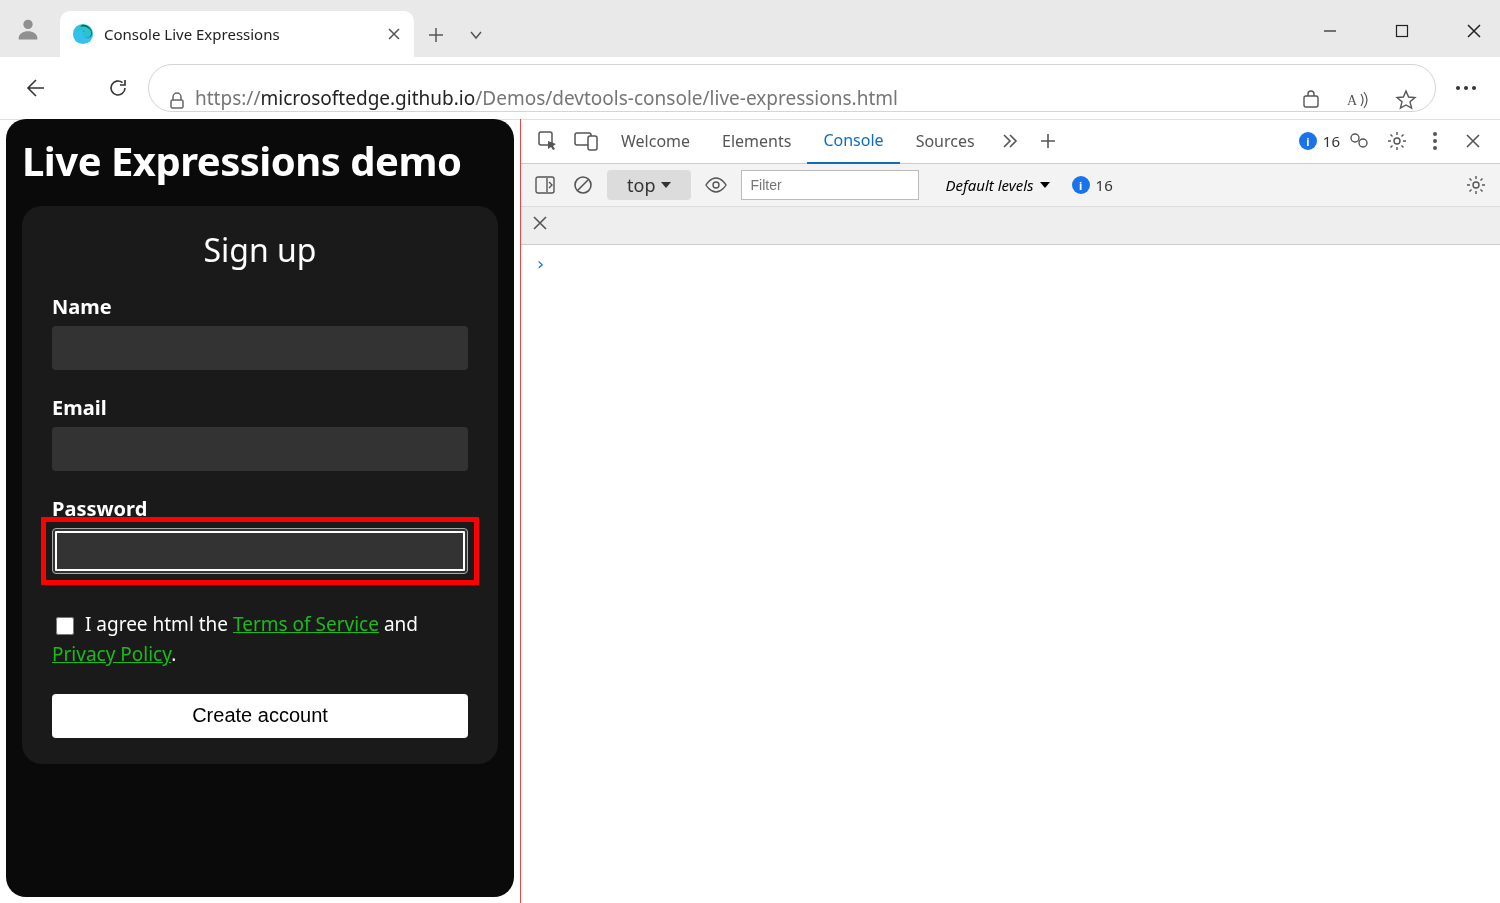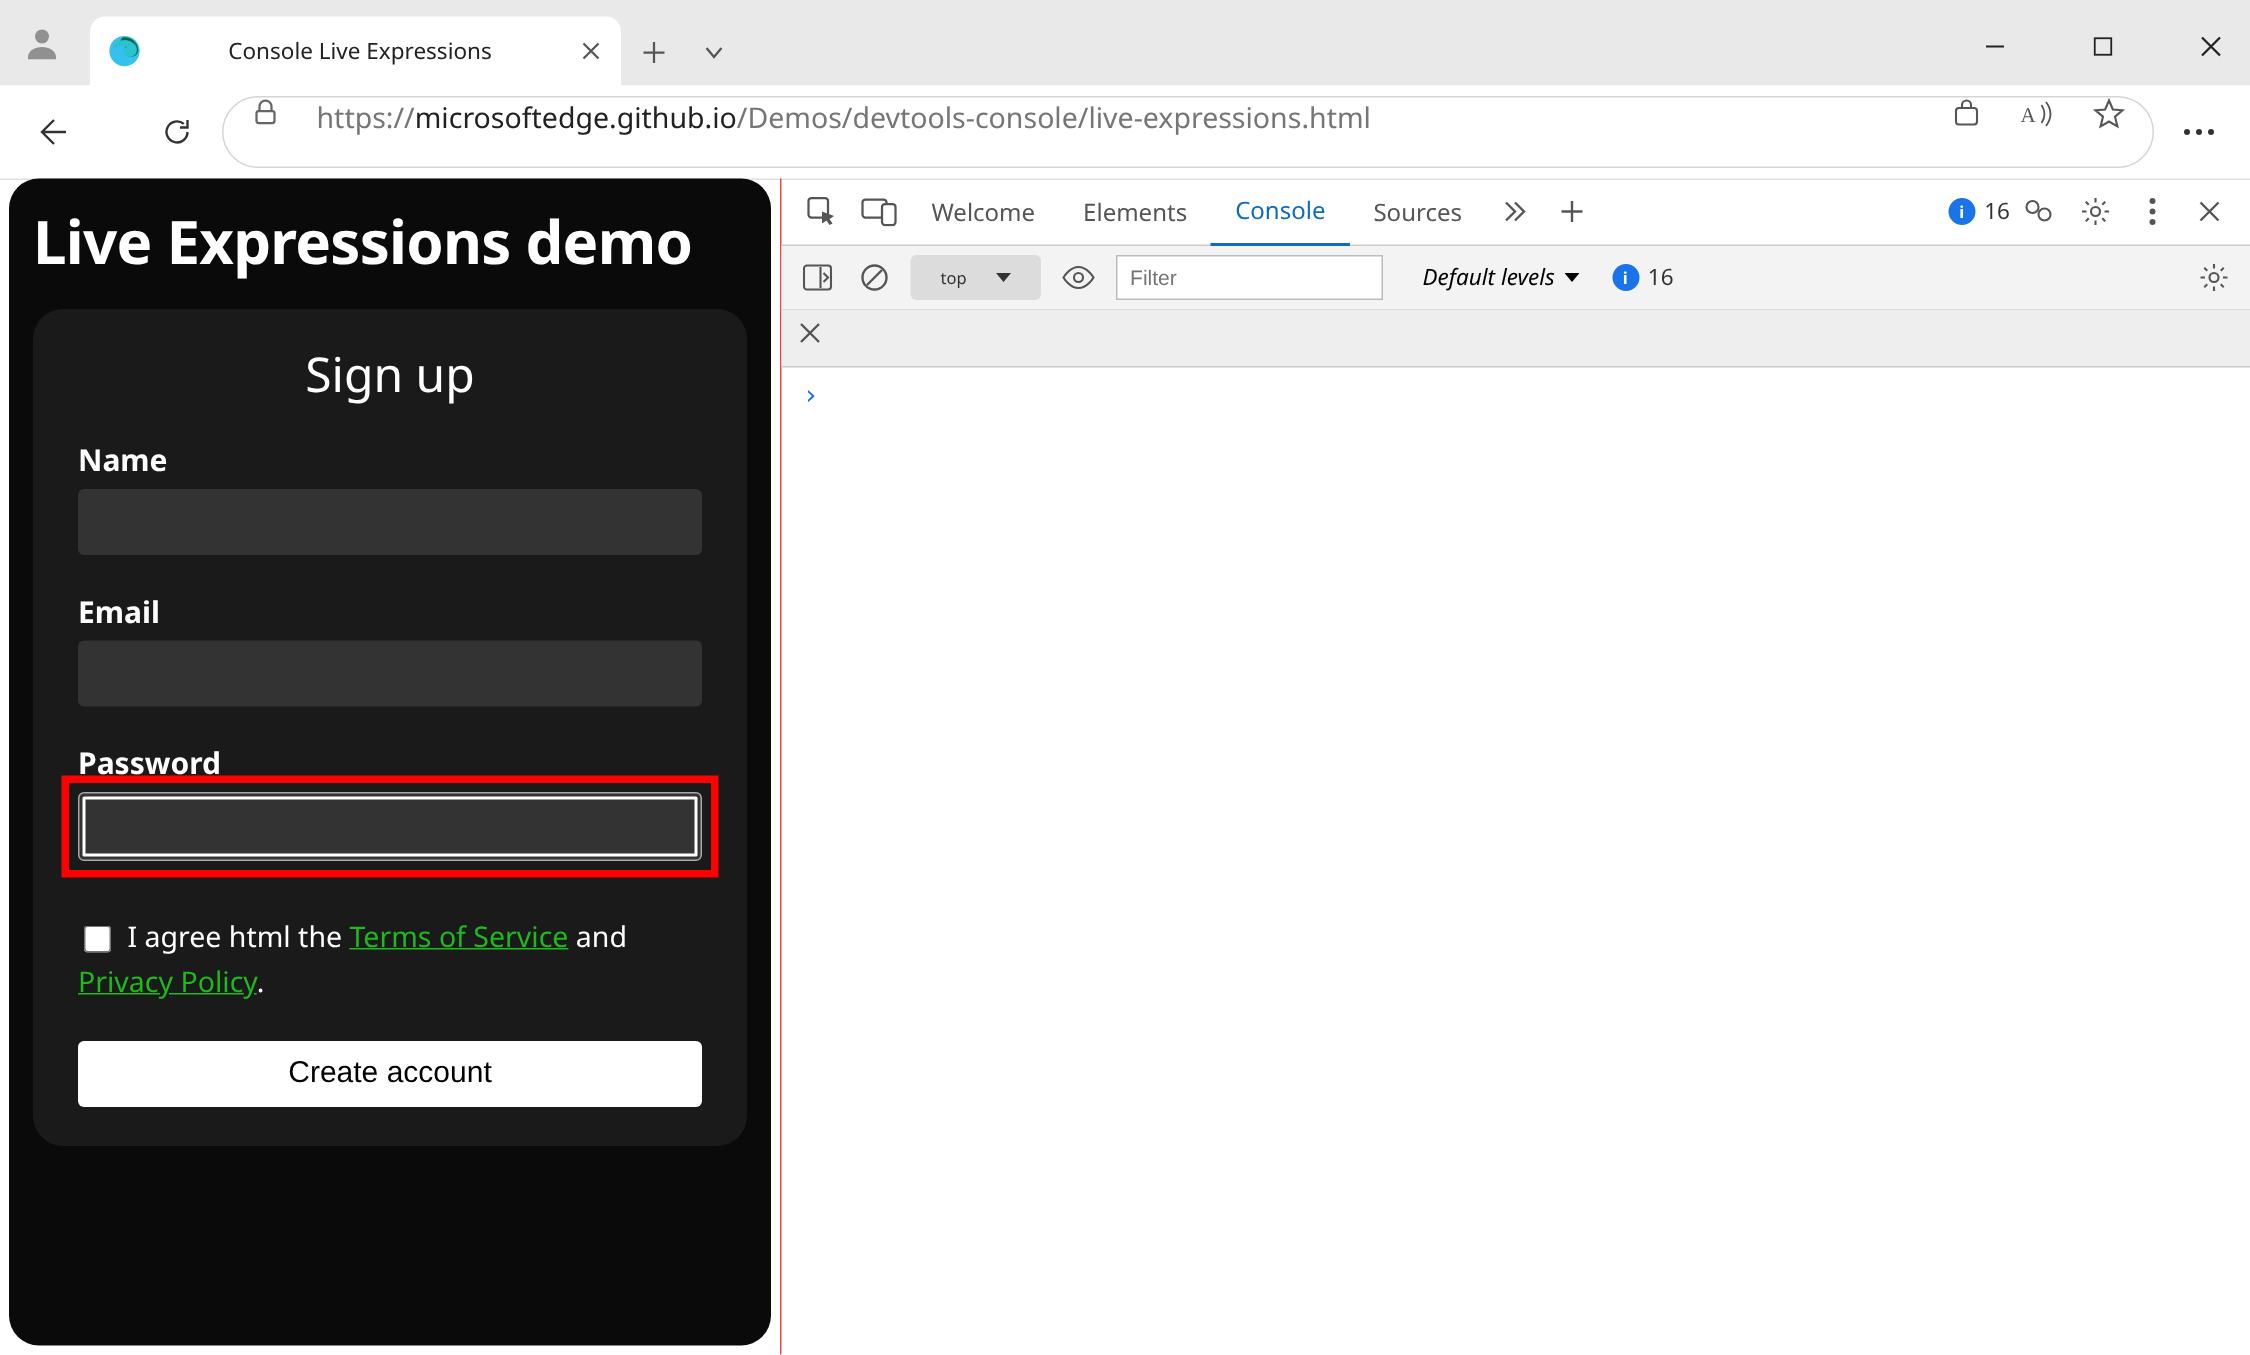--- a/index.html
+++ b/index.html
@@ -7,21 +7,21 @@
     font-family: "Segoe UI", system-ui, -apple-system, sans-serif;
     background:#fff;
     width:1500px; height:903px;
     overflow:hidden;
     position:relative;
   }
   
   .chrome-top { background:#e9e9e9; height:57px; display:flex; align-items:flex-end; padding-left:8px; }
   .profile { width:40px; height:40px; display:flex; align-items:center; justify-content:center; margin-bottom:8px;}
   .profile svg { width:28px; height:28px; fill:#909090; }
-  .tabstrip { display:flex; align-items:flex-end; flex:1; gap:4px;text-align:center; }
+  .tabstrip { display:flex; align-items:flex-end; flex:1; gap:4px; }
   .tab {
     background:#fff; border-radius:10px 10px 0 0; height:46px;
     width:330px; display:flex; align-items:center; padding:0 12px; gap:10px;
     margin-left:12px; position:relative;
   }
   .tab::before, .tab::after {
     content:""; position:absolute; bottom:0; width:10px; height:10px;
   }
   .edge-logo { width:22px; height:22px; }
   .tab-title { font-size:15px; color:#222; flex:1; white-space:nowrap; overflow:hidden; text-overflow:ellipsis;}
@@ -29,21 +29,21 @@
   .newtab, .tabactions { width:36px; height:36px; display:flex; align-items:center; justify-content:center; color:#555; margin-bottom:4px;}
   .winctrl { display:flex; align-items:center; margin-bottom:8px; padding-right:8px; gap:36px;}
   .winctrl div { width:36px; height:36px; display:flex; align-items:center; justify-content:center; color:#222;}
   .chrome-bar {
     background:#fff; height:62px; display:flex; align-items:center; gap:12px; padding:0 16px;
     border-bottom:1px solid #e0e0e0;
   }
   .nav-btn { width:36px; height:36px; display:flex; align-items:center; justify-content:center; color:#333;}
   .omnibox {
     flex:1; height:46px; border:1px solid #d5d5d5; border-radius:24px;
-    display:flex; align-items:flex-start; padding:0 18px; gap:24px; font-size:19px;
+    display:flex; align-items:flex-end; padding:0 18px; gap:8px; font-size:19px;
   }
   .omnibox .lock { color:#666; width:20px;}
   .url-proto { color:#767676;}
   .url-host { color:#222;}
   .url-path { color:#767676;}
   .omni-icons { display:flex; gap:26px; color:#555; align-items:center;}
   .browser-more { width:36px; display:flex; justify-content:center; color:#333;}
   
   .content-area {
     position:absolute; left:0; top:119px; right:0; bottom:0;
@@ -103,21 +103,21 @@
   .blue-dot {
     width:18px; height:18px; border-radius:9px; background:#1a73e8; color:#fff;
     display:flex; align-items:center; justify-content:center; font-size:11px; font-weight:700;
   }
   .dt-toolbar {
     height:42px; border-bottom:1px solid #ddd; display:flex; align-items:center;
     padding:0 10px; gap:10px; background:#f3f3f3;
   }
   .ctx-sel {
     background:#dcdcdc; border-radius:4px; height:30px; padding:0 20px;
-    display:flex; align-items:center; gap:20px; font-size:11px; color:#333;
+    display:flex; align-items:center; gap:6px; font-size:18px; color:#333;
     font-family:inherit; border:none; cursor:pointer;
   }
   .eye-btn { width:30px; display:flex; justify-content:center; color:#555;}
   .filter-input { width:160px; height:28px; border:1px solid #bbb; padding:0 8px; font-size:14px;}
   .levels { display:flex; align-items:center; gap:6px; font-size:15px; color:#000000; margin-left:16px;font-style:italic;}
   .tb-spacer { flex:1;}
   .live-expr {
     background:#eee; border-bottom:1px solid #ccc; padding:6px 12px 10px 12px;
     display:flex; align-items:flex-start; gap:10px;
   }

